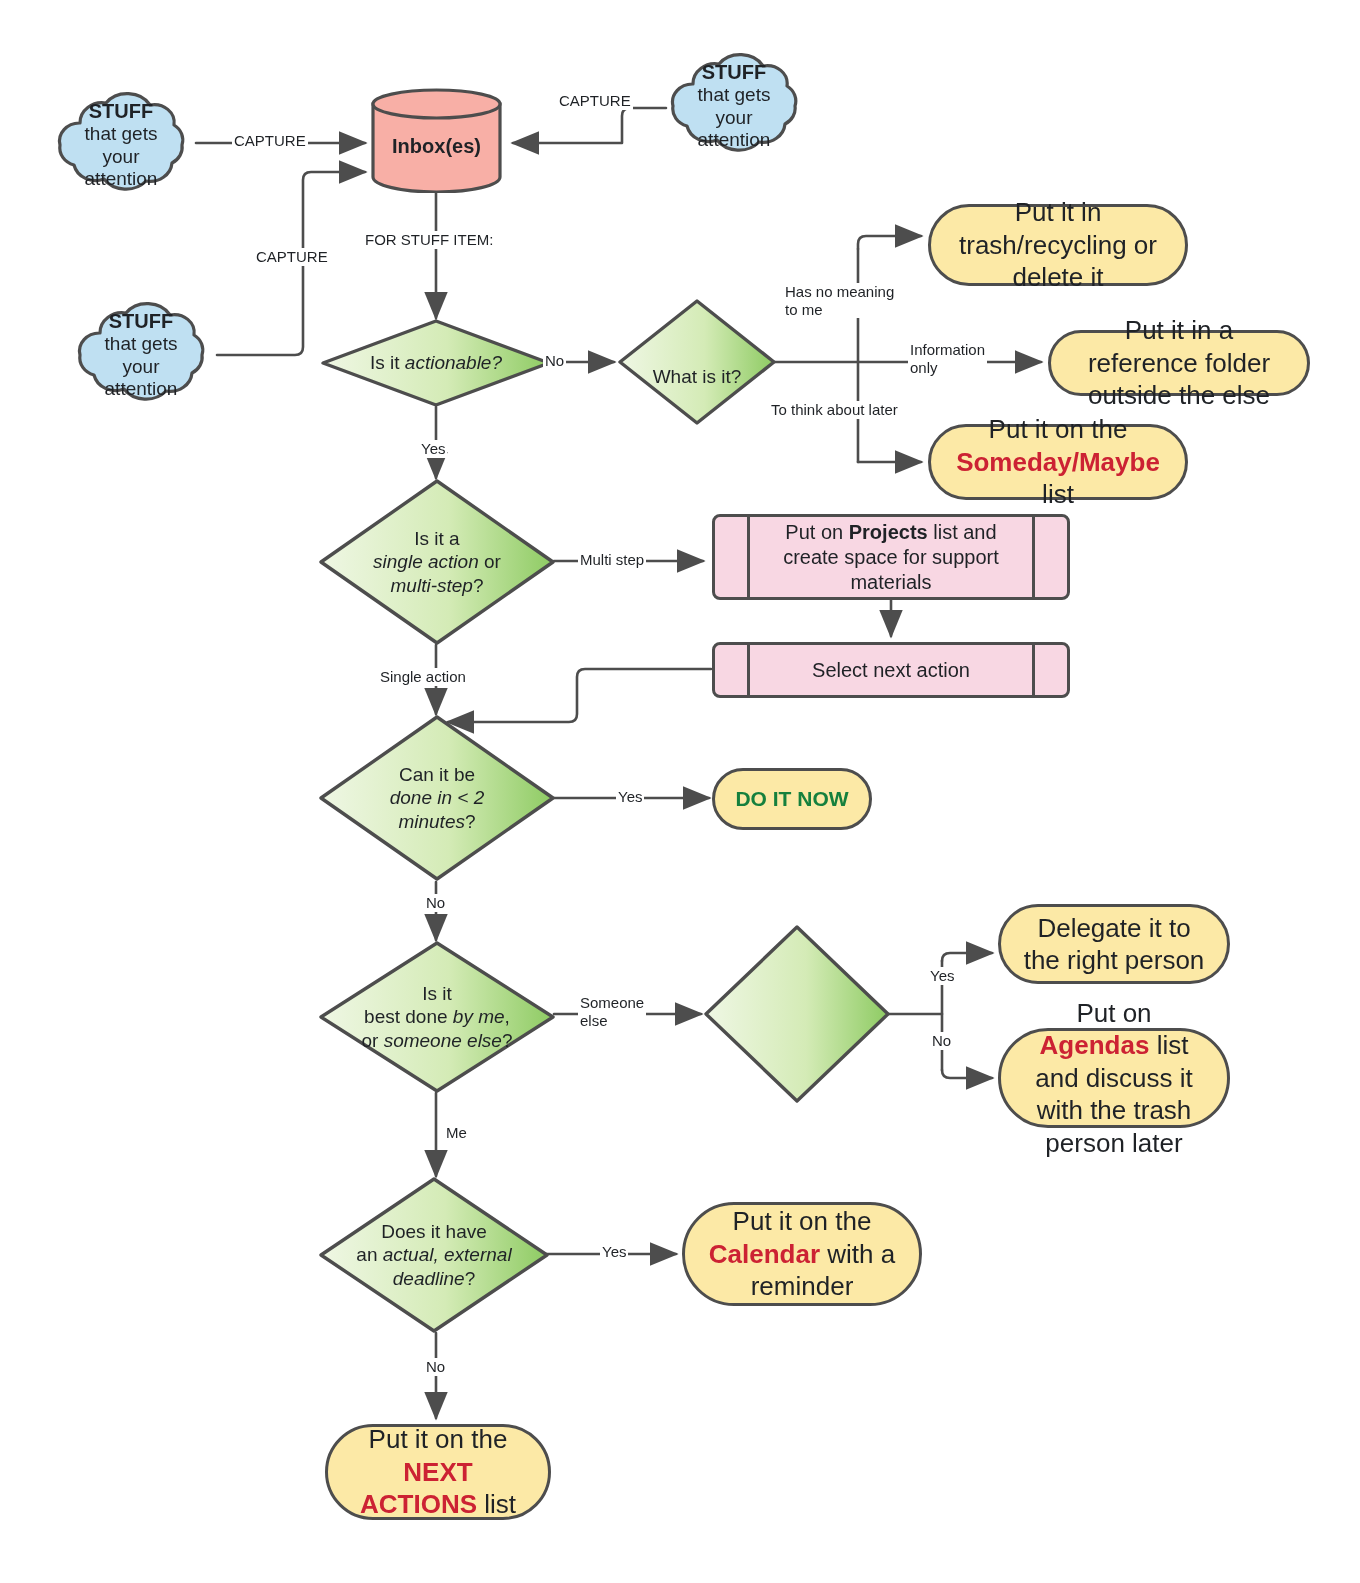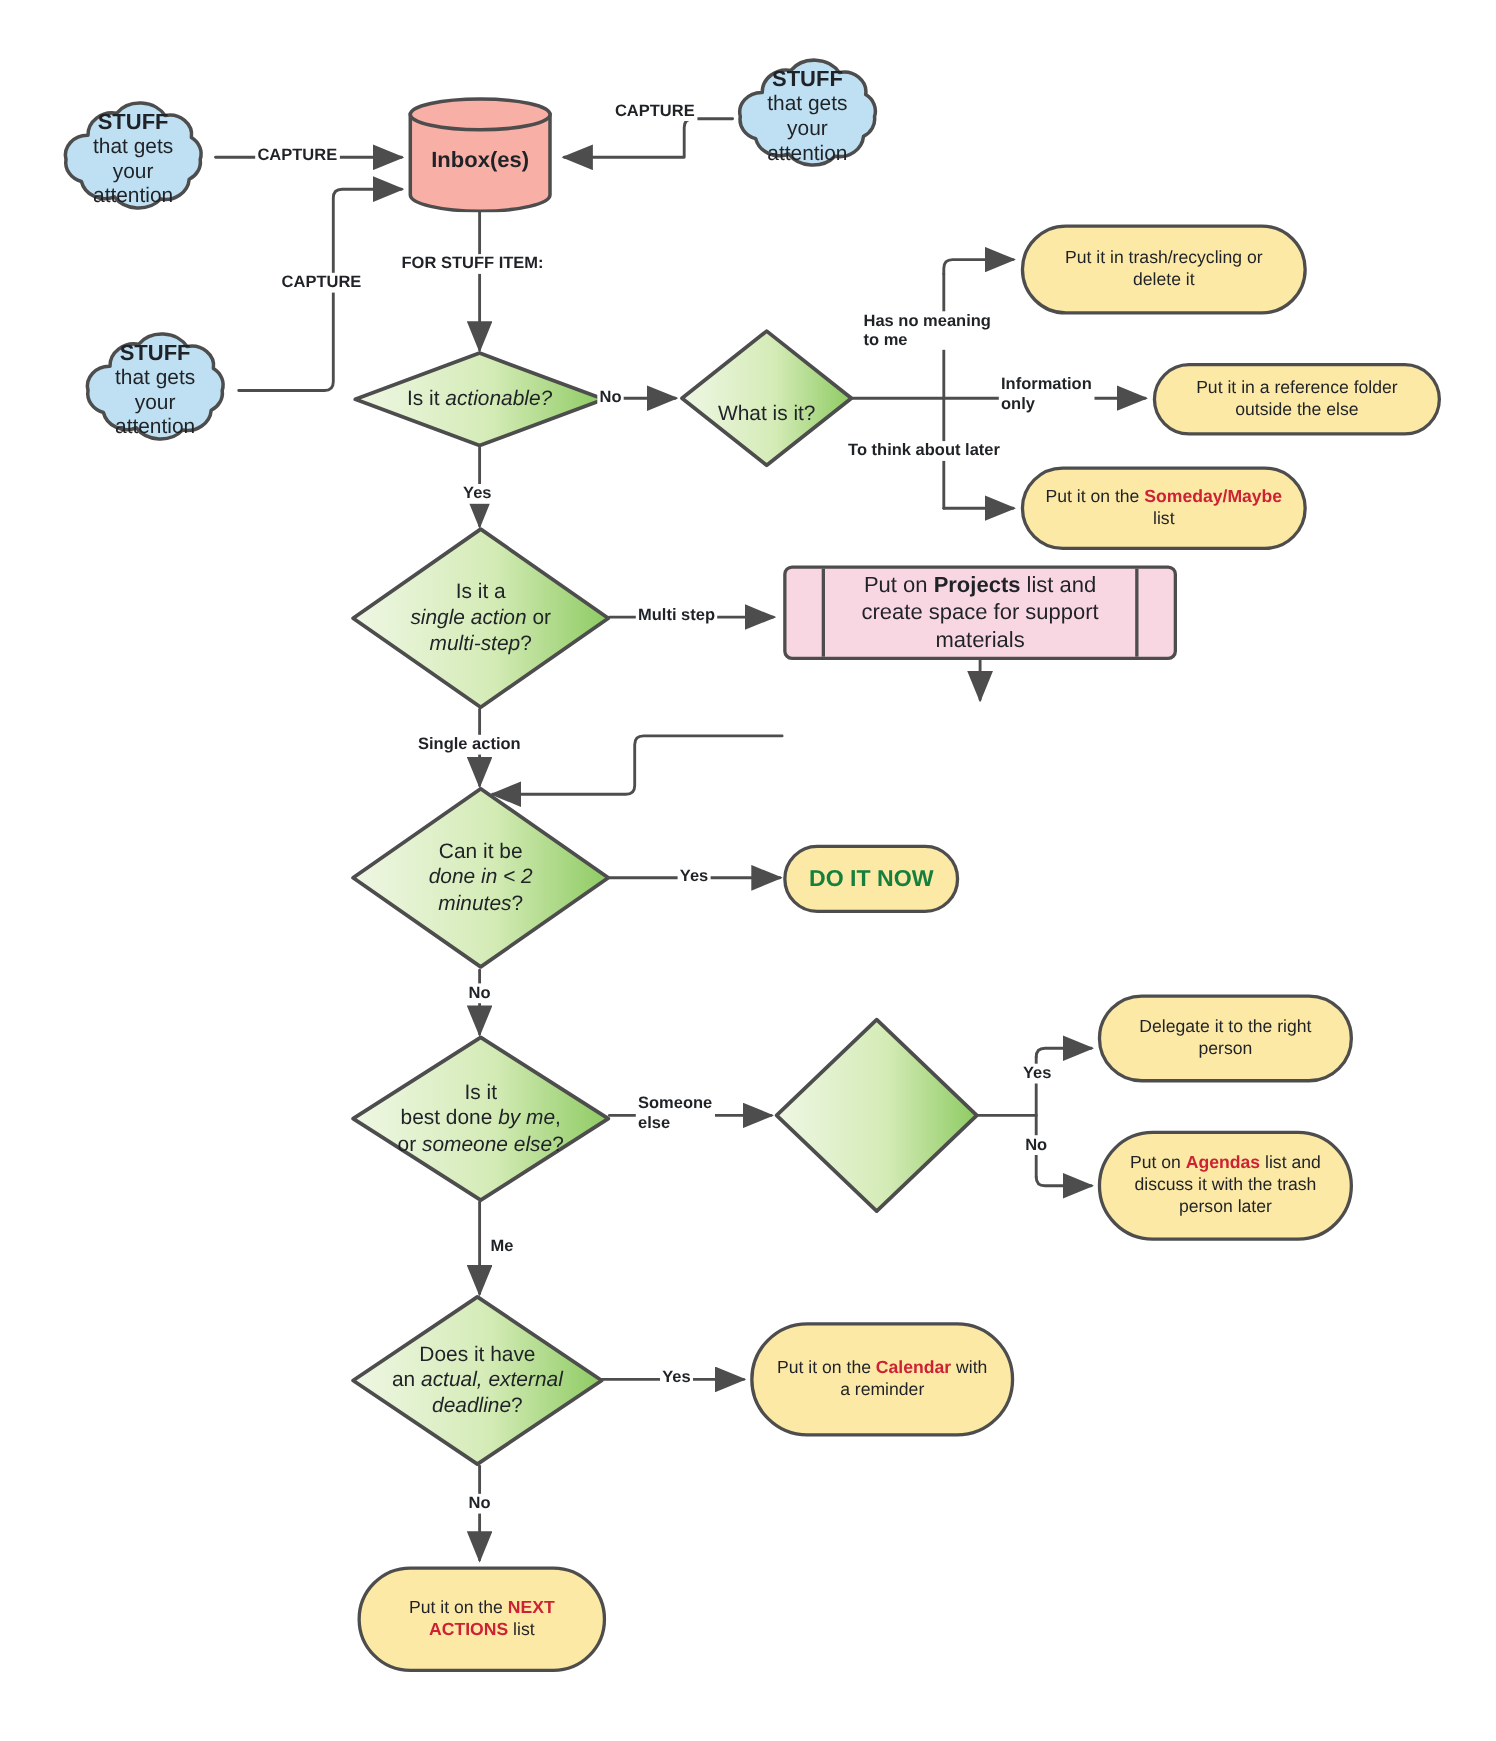--- a/index.html
+++ b/index.html
@@ -67,21 +67,21 @@
     line-height: 1.22;
   }
   .dia-svg { position: absolute; left: 0; top: 0; }
   .dia-text { position: relative; z-index: 2; width: 74%; }
   .diamond em { font-style: italic; }
   
   .stadium {
     background: #FCE9A6;
     border: 3px solid #4d4d4d;
     border-radius: 999px;
-    font-size: 16px;
+    font-size: 26px;
     line-height: 1.25;
     padding: 6px 18px;
   }
   .stadium b { color: #CC2233; font-weight: bold; }
   .stadium .allred { color: #15803d; font-weight: bold; }
   
   .process {
     background: #F8D7E3;
     border: 3px solid #4d4d4d;
     border-radius: 8px;
@@ -97,21 +97,21 @@
     width: 0;
     border-left: 3px solid #4d4d4d;
   }
   .process::before { left: 32px; }
   .process::after { right: 32px; }
   .process b { font-weight: bold; }
   
   .elabel {
     position: absolute;
     font-size: 15px;
-    font-weight: bold;
+    font-weight: normal;
     color: #1f2226;
     line-height: 1.18;
     white-space: pre-line;
     background: #ffffff;
     padding: 0 2px;
   }
   .elabel.ctr { text-align: center; }
 </style>
 </head>
 <body>
@@ -332,20 +332,23 @@
       <span>Put it on the </span><b>NEXT ACTIONS</b><span> list</span>
     </span>
   </div>
 
   <div class="node process" style="left:712px; top:514px; width:358px; height:86px;">
     <span>
       <span>Put on </span><b>Projects</b><span> list and create space for support materials</span>
     </span>
   </div>
 
+  <div class="node process" style="left:712px; top:642px; width:358px; height:56px;">
+    <span>Select next action</span>
+  </div>
 
   <div class="elabel" style="left:232px; top:132px;">CAPTURE</div>
   <div class="elabel" style="left:557px; top:92px;">CAPTURE</div>
   <div class="elabel" style="left:254px; top:248px;">CAPTURE</div>
   <div class="elabel" style="left:363px; top:231px;">FOR STUFF ITEM:</div>
   <div class="elabel" style="left:543px; top:352px;">No</div>
   <div class="elabel" style="left:419px; top:440px;">Yes</div>
   <div class="elabel ctr" style="left:783px; top:283px; text-align:left;">Has no meaning
 to me</div>
   <div class="elabel" style="left:908px; top:341px;">Information

